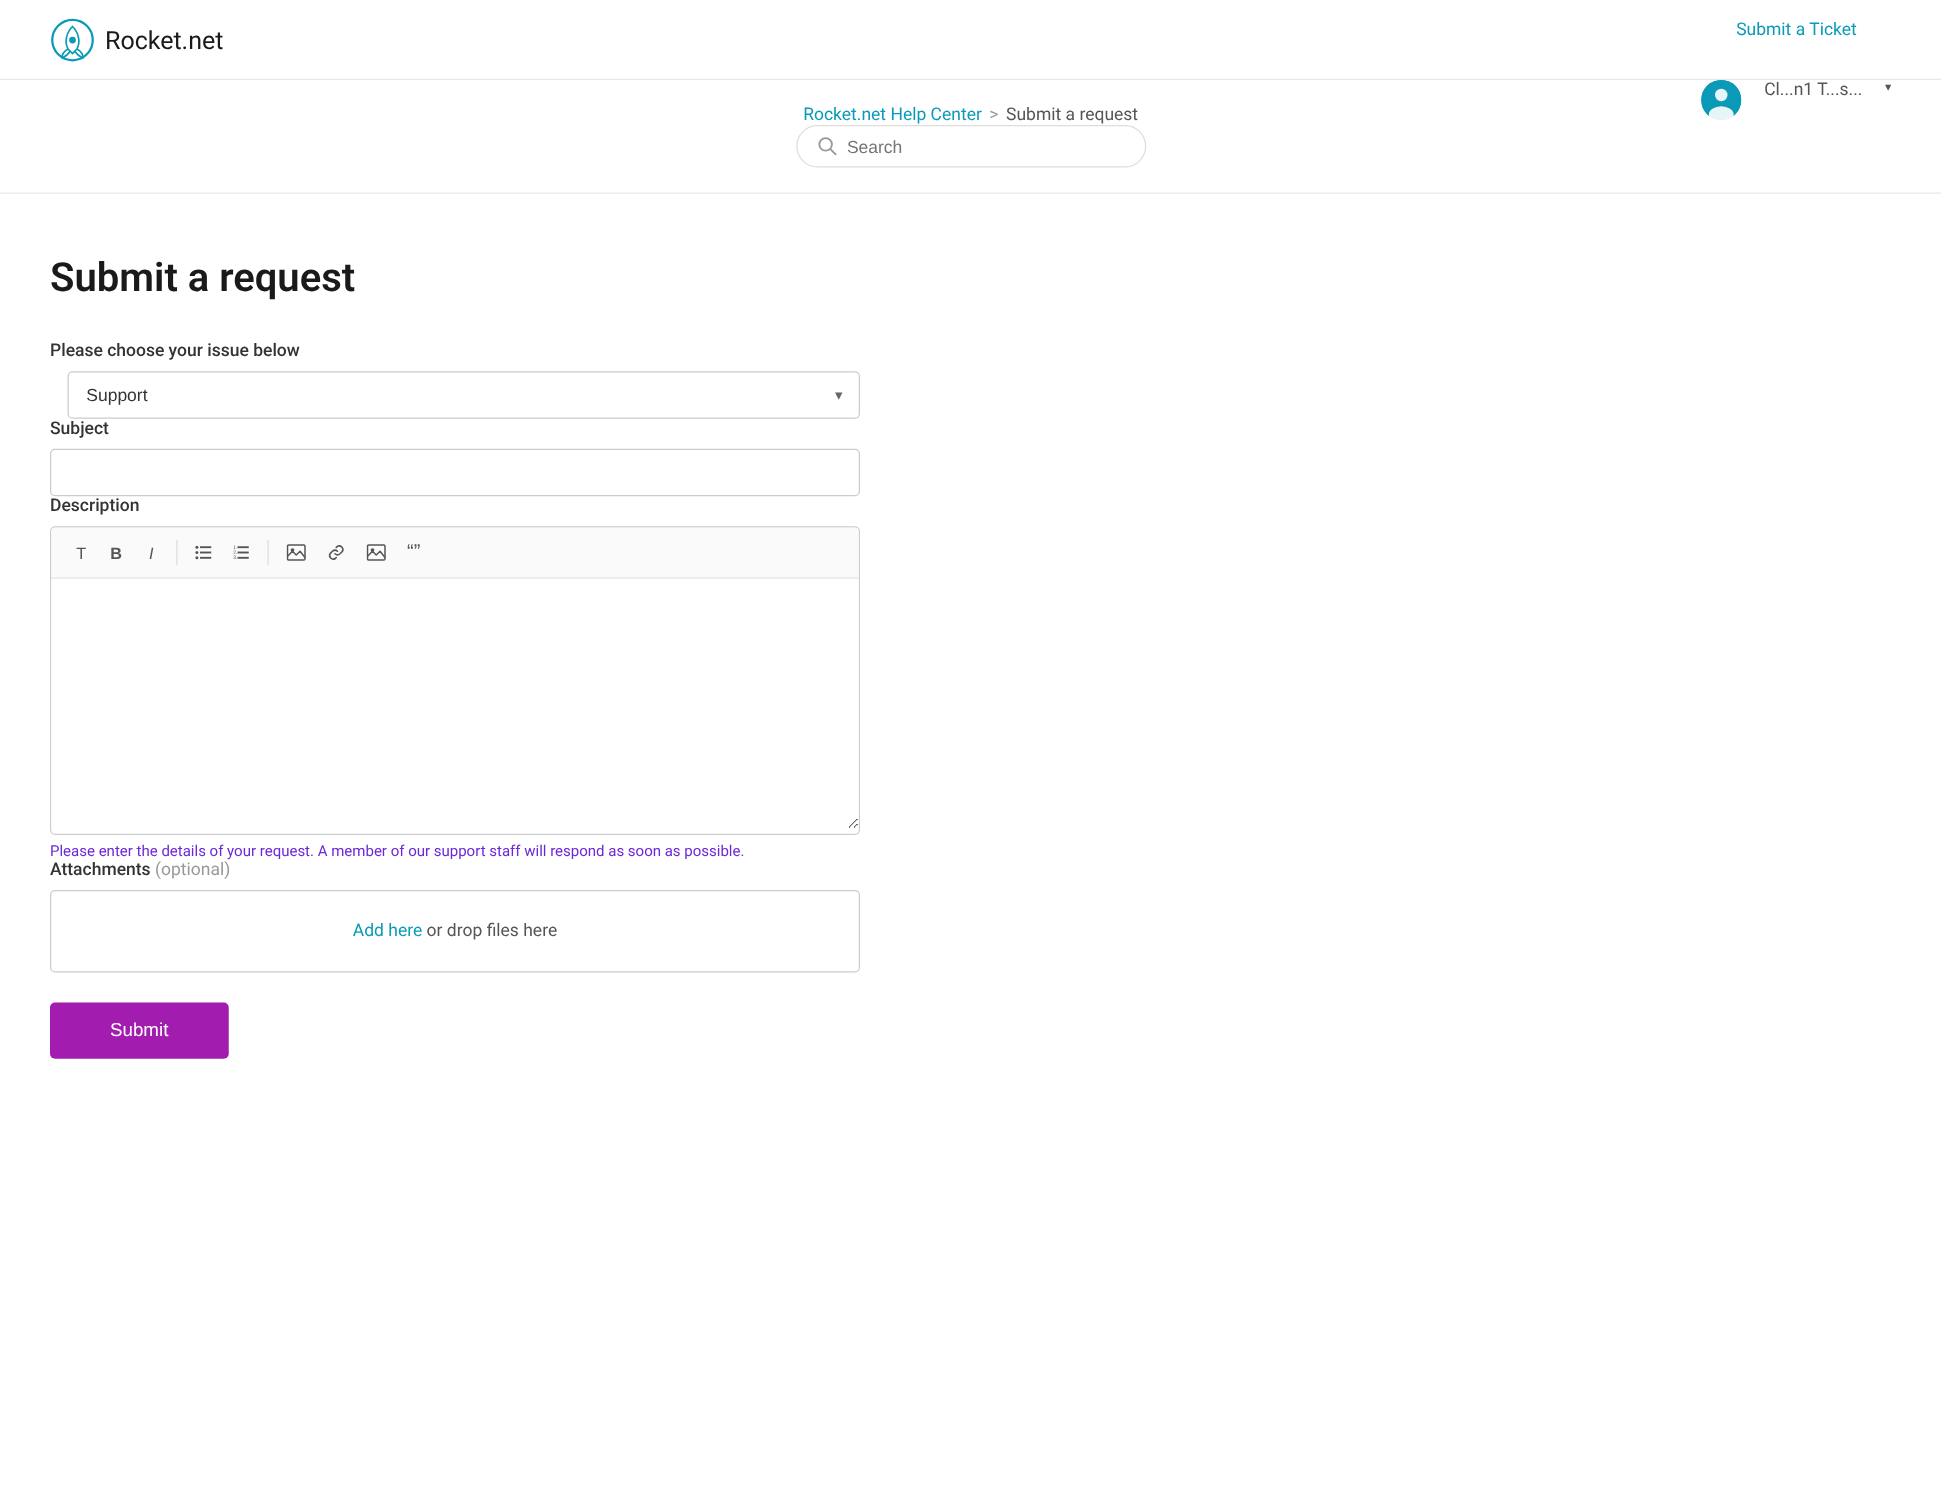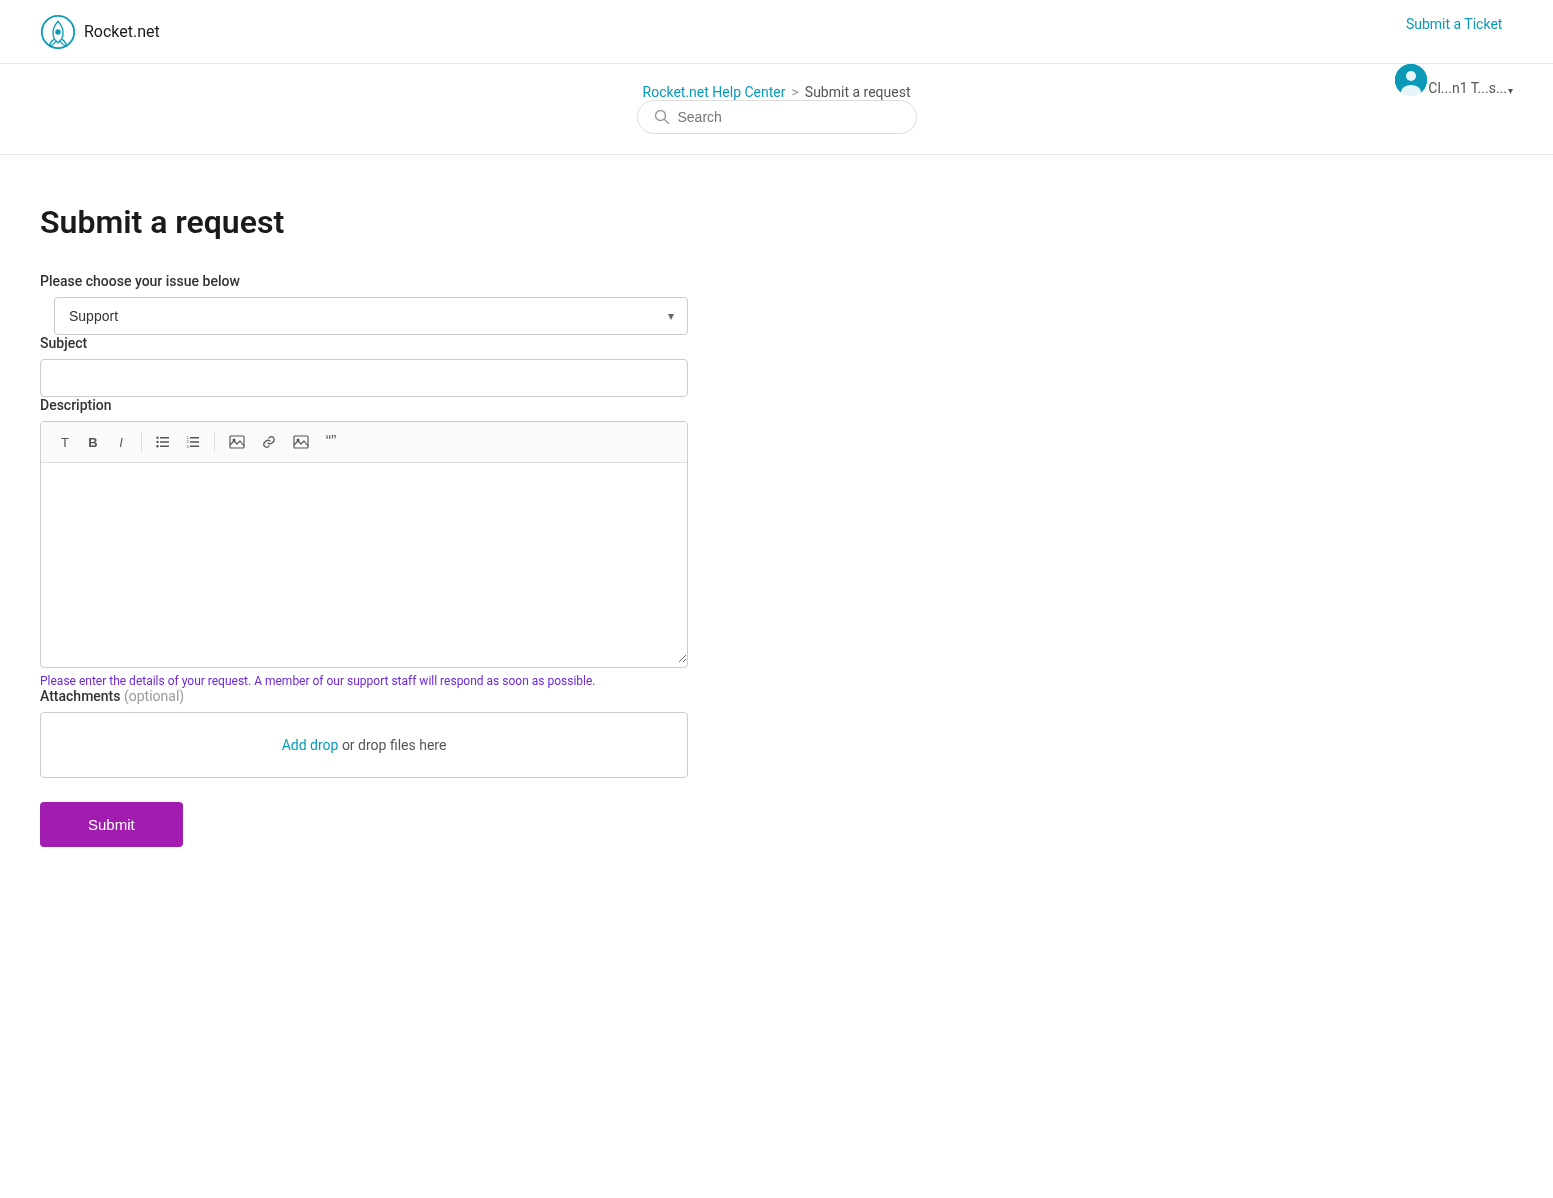--- a/index.html
+++ b/index.html
@@ -17,21 +17,21 @@
     .logo-area {
       display: flex;
       align-items: center;
       gap: 8px;
     }
     .logo-icon {
       width: 36px;
       height: 36px;
     }
     .logo-text {
-      font-size: 16px;
+      font-size: 20px;
       font-weight: 700;
       color: #1a1a1a;
     }
     .logo-text span {
       color: #1a1a1a;
       font-weight: 400;
     }
     .nav-area {
       display: flex;
       align-items: center;
@@ -39,22 +39,22 @@
       flex-direction: column;
     }
     .nav-link {
       font-size: 14px;
       color: #0a9ab8;
       text-decoration: none;
       cursor: pointer;
     }
     .user-area {
       display: flex;
-      align-items: flex-end;
-      gap: 1px;
+      align-items: flex-start;
+      gap: 18px;
       cursor: pointer;
     }
     .user-avatar {
       width: 32px;
       height: 32px;
       border-radius: 50%;
       background: #0a9ab8;
       display: flex;
       align-items: center;
       justify-content: center;
@@ -398,20 +398,20 @@
     </div>
     <p class="form-hint">Please enter the details of your request. A member of our support staff will respond as soon as possible.</p>
   </div>
 
   
   <div class="form-group">
     <label class="form-label">
       <span>Attachments</span> <span class="optional">(optional)</span>
     </label>
     <div class="attachments-drop">
-      <span class="add-file-link">Add drop</span>
+      <span class="add-file-link">Add here</span>
       <span> </span><span>or drop files here</span>
     </div>
   </div>
 
   
   <button class="submit-btn">Submit</button>
 </main>
 
 </body></html>

